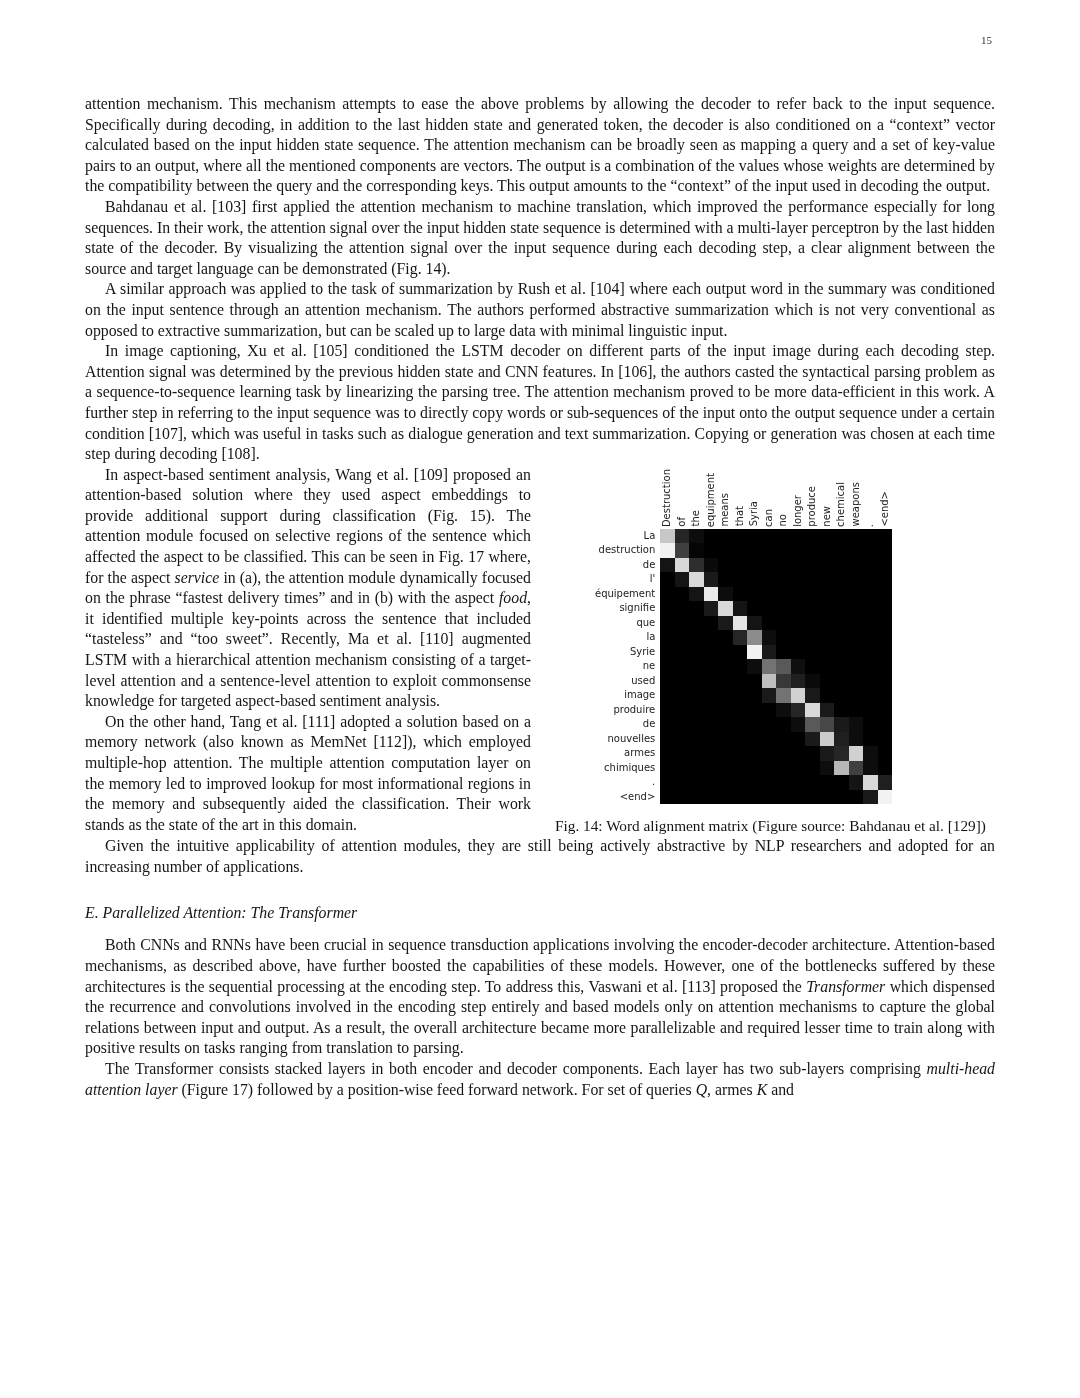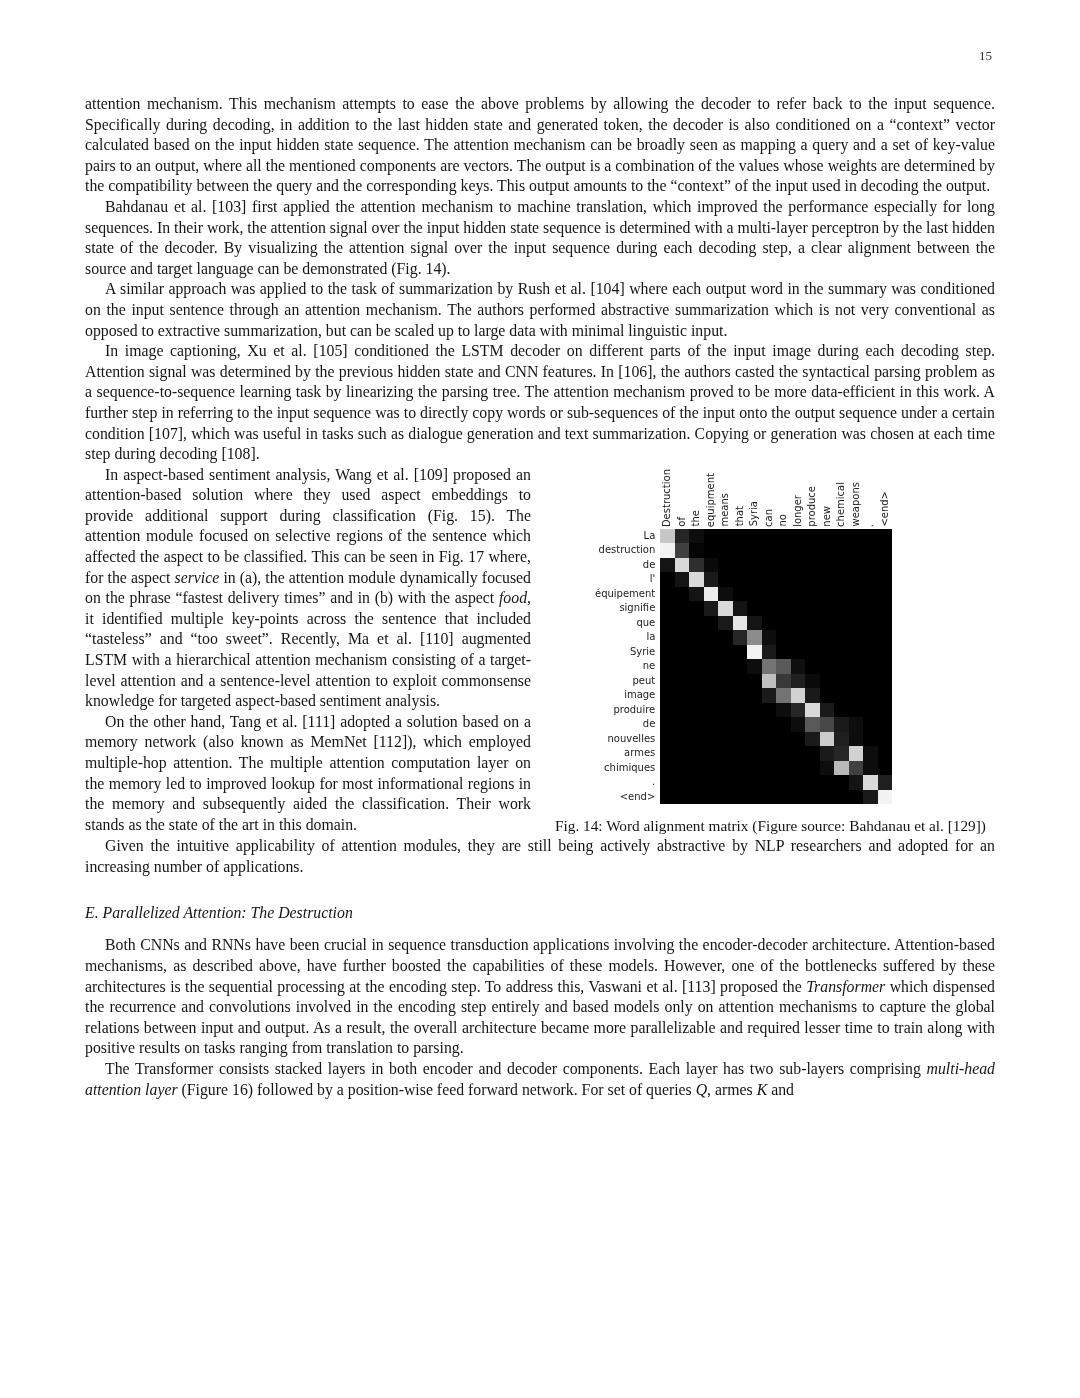--- a/index.html
+++ b/index.html
@@ -3,22 +3,22 @@
 <meta charset="utf-8">
 <style>
   html,body { margin:0; padding:0; background:#e8e8e8; }
   .page {
     width:1080px; height:1398px; margin:0 auto; background:#ffffff;
     font-family:"Liberation Serif", serif; color:#151515;
     position:relative; box-sizing:border-box; padding:42px 85px 40px 85px;
     overflow:hidden;
   }
   .page-number {
-    position:absolute; top:48px; right:88px;
-    font-size:13px; color:#333;
+    position:absolute; top:34px; right:88px;
+    font-size:11px; color:#333;
   }
   .content { margin-top:52px; }
   p.para {
     margin:0; text-align:justify; font-size:15.8px; line-height:20.6px;
   }
   p.indent { text-indent:20px; }
   .columns { display:flex; gap:24px; align-items:flex-start; }
   .col-left { width:446px; flex:0 0 auto; }
   .col-right { flex:1 1 auto; min-width:0; }
 
@@ -101,21 +101,21 @@
                 <div class="row-label">La</div>
                 <div class="row-label">destruction</div>
                 <div class="row-label">de</div>
                 <div class="row-label">l'</div>
                 <div class="row-label">équipement</div>
                 <div class="row-label">signifie</div>
                 <div class="row-label">que</div>
                 <div class="row-label">la</div>
                 <div class="row-label">Syrie</div>
                 <div class="row-label">ne</div>
-                <div class="row-label">peut</div>
+                <div class="row-label">used</div>
                 <div class="row-label">image</div>
                 <div class="row-label">produire</div>
                 <div class="row-label">de</div>
                 <div class="row-label">nouvelles</div>
                 <div class="row-label">armes</div>
                 <div class="row-label">chimiques</div>
                 <div class="row-label">.</div>
                 <div class="row-label">&lt;end&gt;</div>
               </div>
             <div class="matrix" style="grid-template-columns: repeat(16, 14.5px);">
@@ -425,19 +425,19 @@
                 <div class="cell" style="background: rgb(242, 242, 242);"></div>
               </div>
           </div>
           <figcaption class="caption">Fig. 14: Word alignment matrix (Figure source: Bahdanau et al. [129])</figcaption>
         </figure>
       </div>
     </div>
 
     <p class="para indent closing"><span>Given the intuitive applicability of attention modules, they are still being actively abstractive by NLP researchers and adopted for an increasing number of applications.</span></p>
 
-    <h3 class="section-heading">E. Parallelized Attention: The Destruction</h3>
+    <h3 class="section-heading">E. Parallelized Attention: The Transformer</h3>
 
     <p class="para indent"><span>Both CNNs and RNNs have been crucial in sequence transduction applications involving the encoder-decoder architecture. Attention-based mechanisms, as described above, have further boosted the capabilities of these models. However, one of the bottlenecks suffered by these architectures is the sequential processing at the encoding step. To address this,  Vaswani et al. [113] proposed the </span><i>Transformer</i><span> which dispensed the recurrence and convolutions involved in the encoding step entirely and based models only on attention mechanisms to capture the global relations between input and output. As a result, the overall architecture became more parallelizable and required lesser time to train along with positive results on tasks ranging from translation to parsing.</span></p>
-    <p class="para indent"><span>The Transformer consists stacked layers in both encoder and decoder components. Each layer has two sub-layers comprising </span><i>multi-head attention layer</i><span> (Figure 16) followed by a position-wise feed forward network. For set of queries </span><i>Q</i><span>, armes </span><i>K</i><span> and</span></p>
+    <p class="para indent"><span>The Transformer consists stacked layers in both encoder and decoder components. Each layer has two sub-layers comprising </span><i>multi-head attention layer</i><span> (Figure 17) followed by a position-wise feed forward network. For set of queries </span><i>Q</i><span>, armes </span><i>K</i><span> and</span></p>
 
   </div>
 </div>
 
 </body></html>

